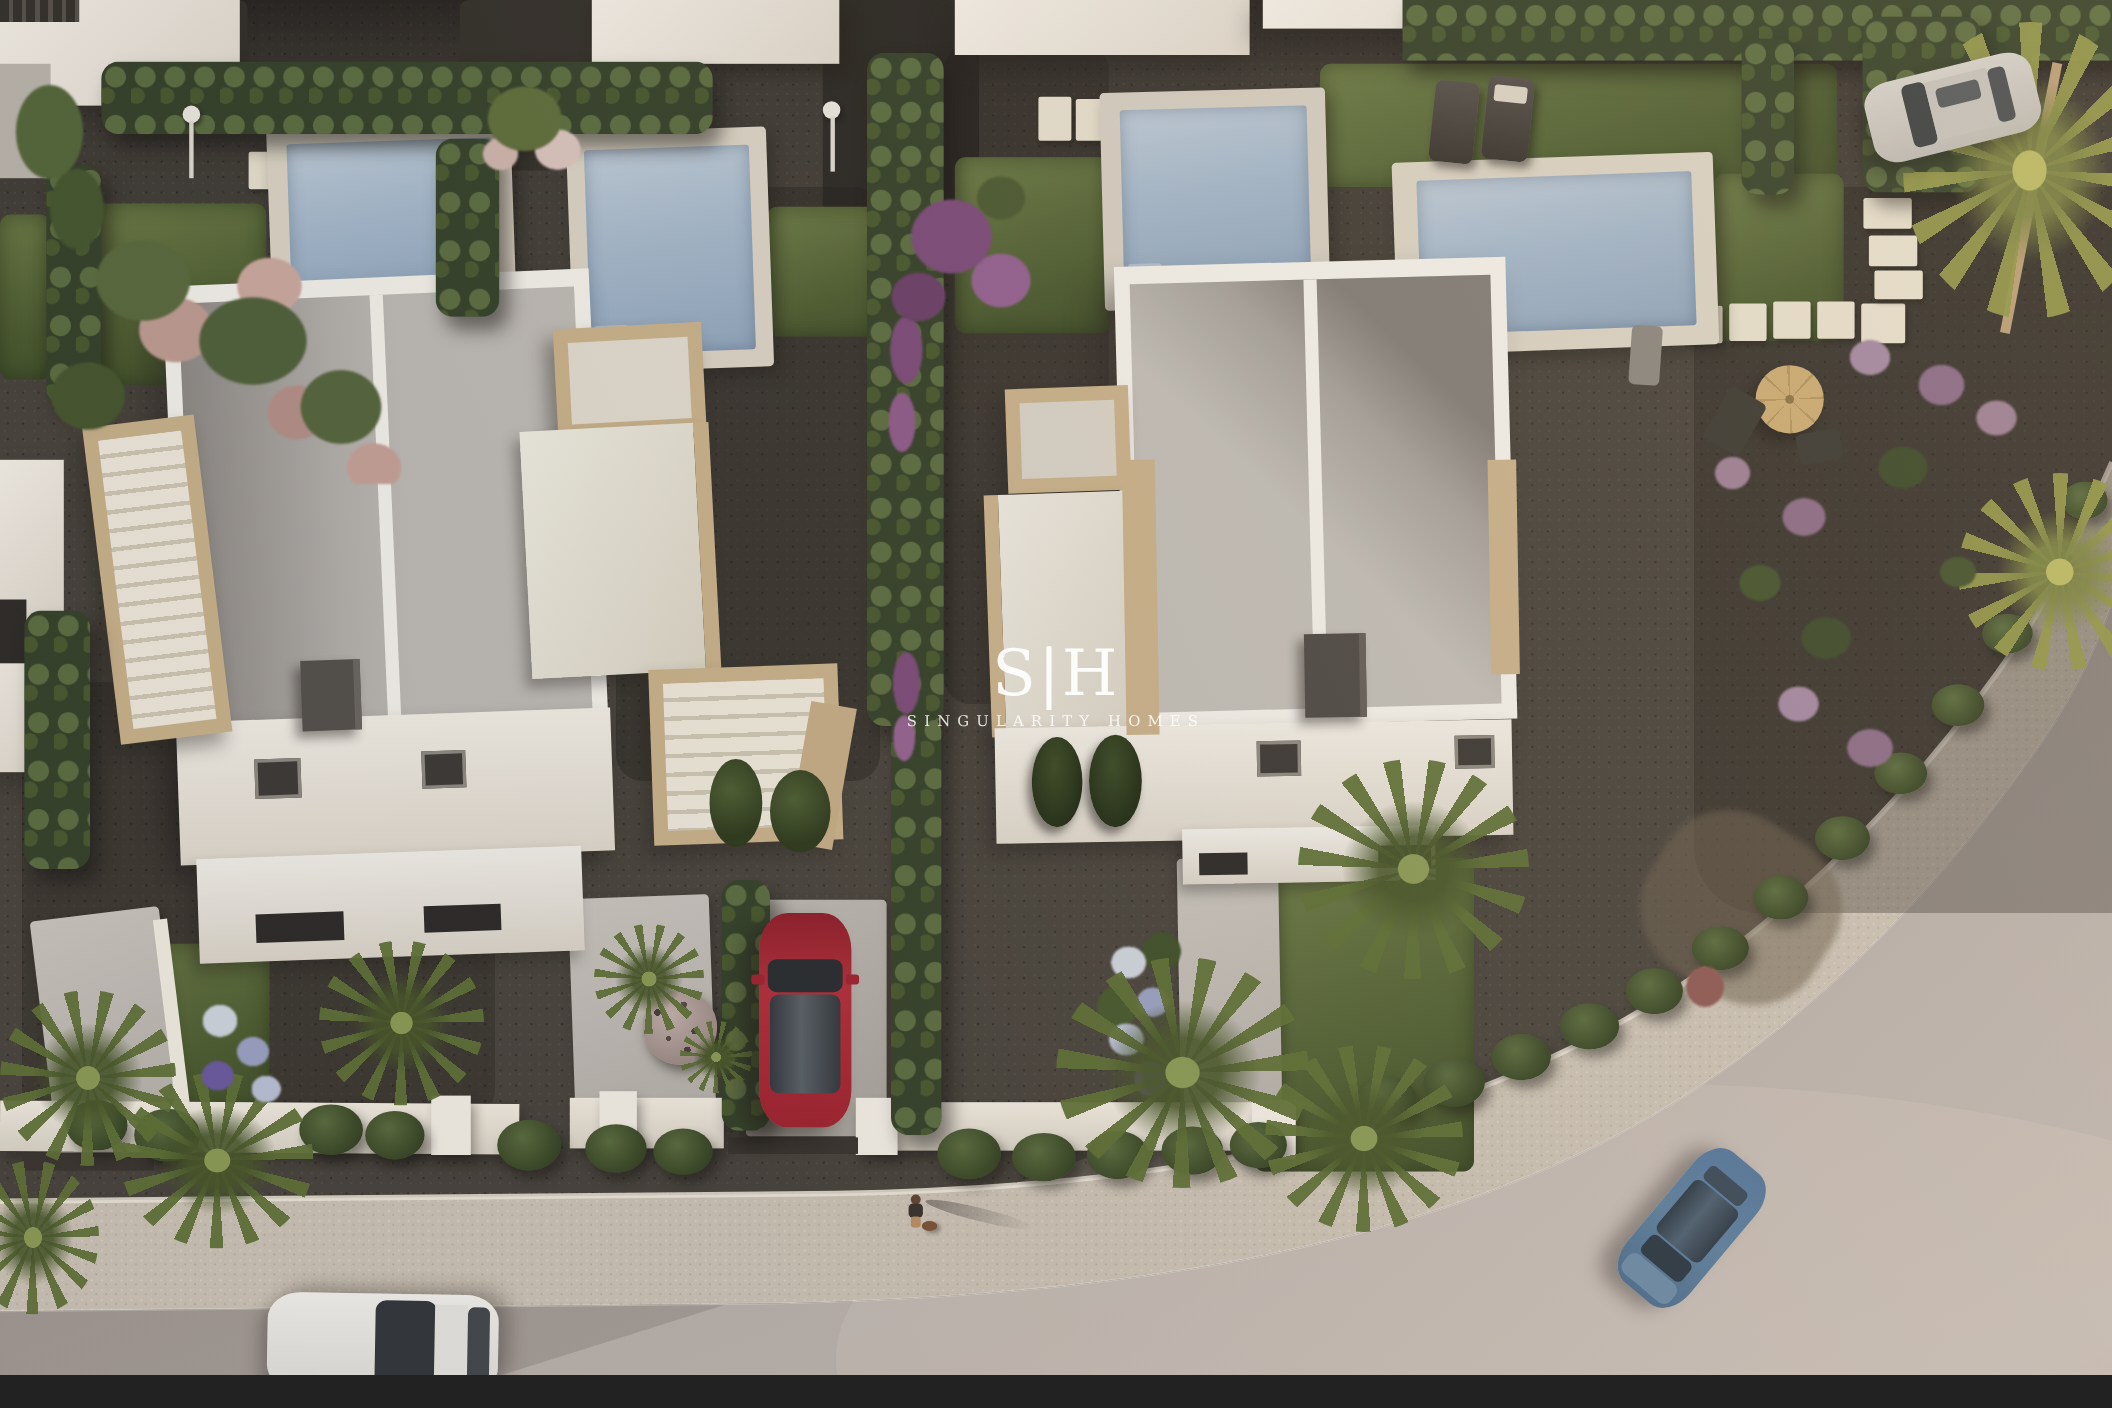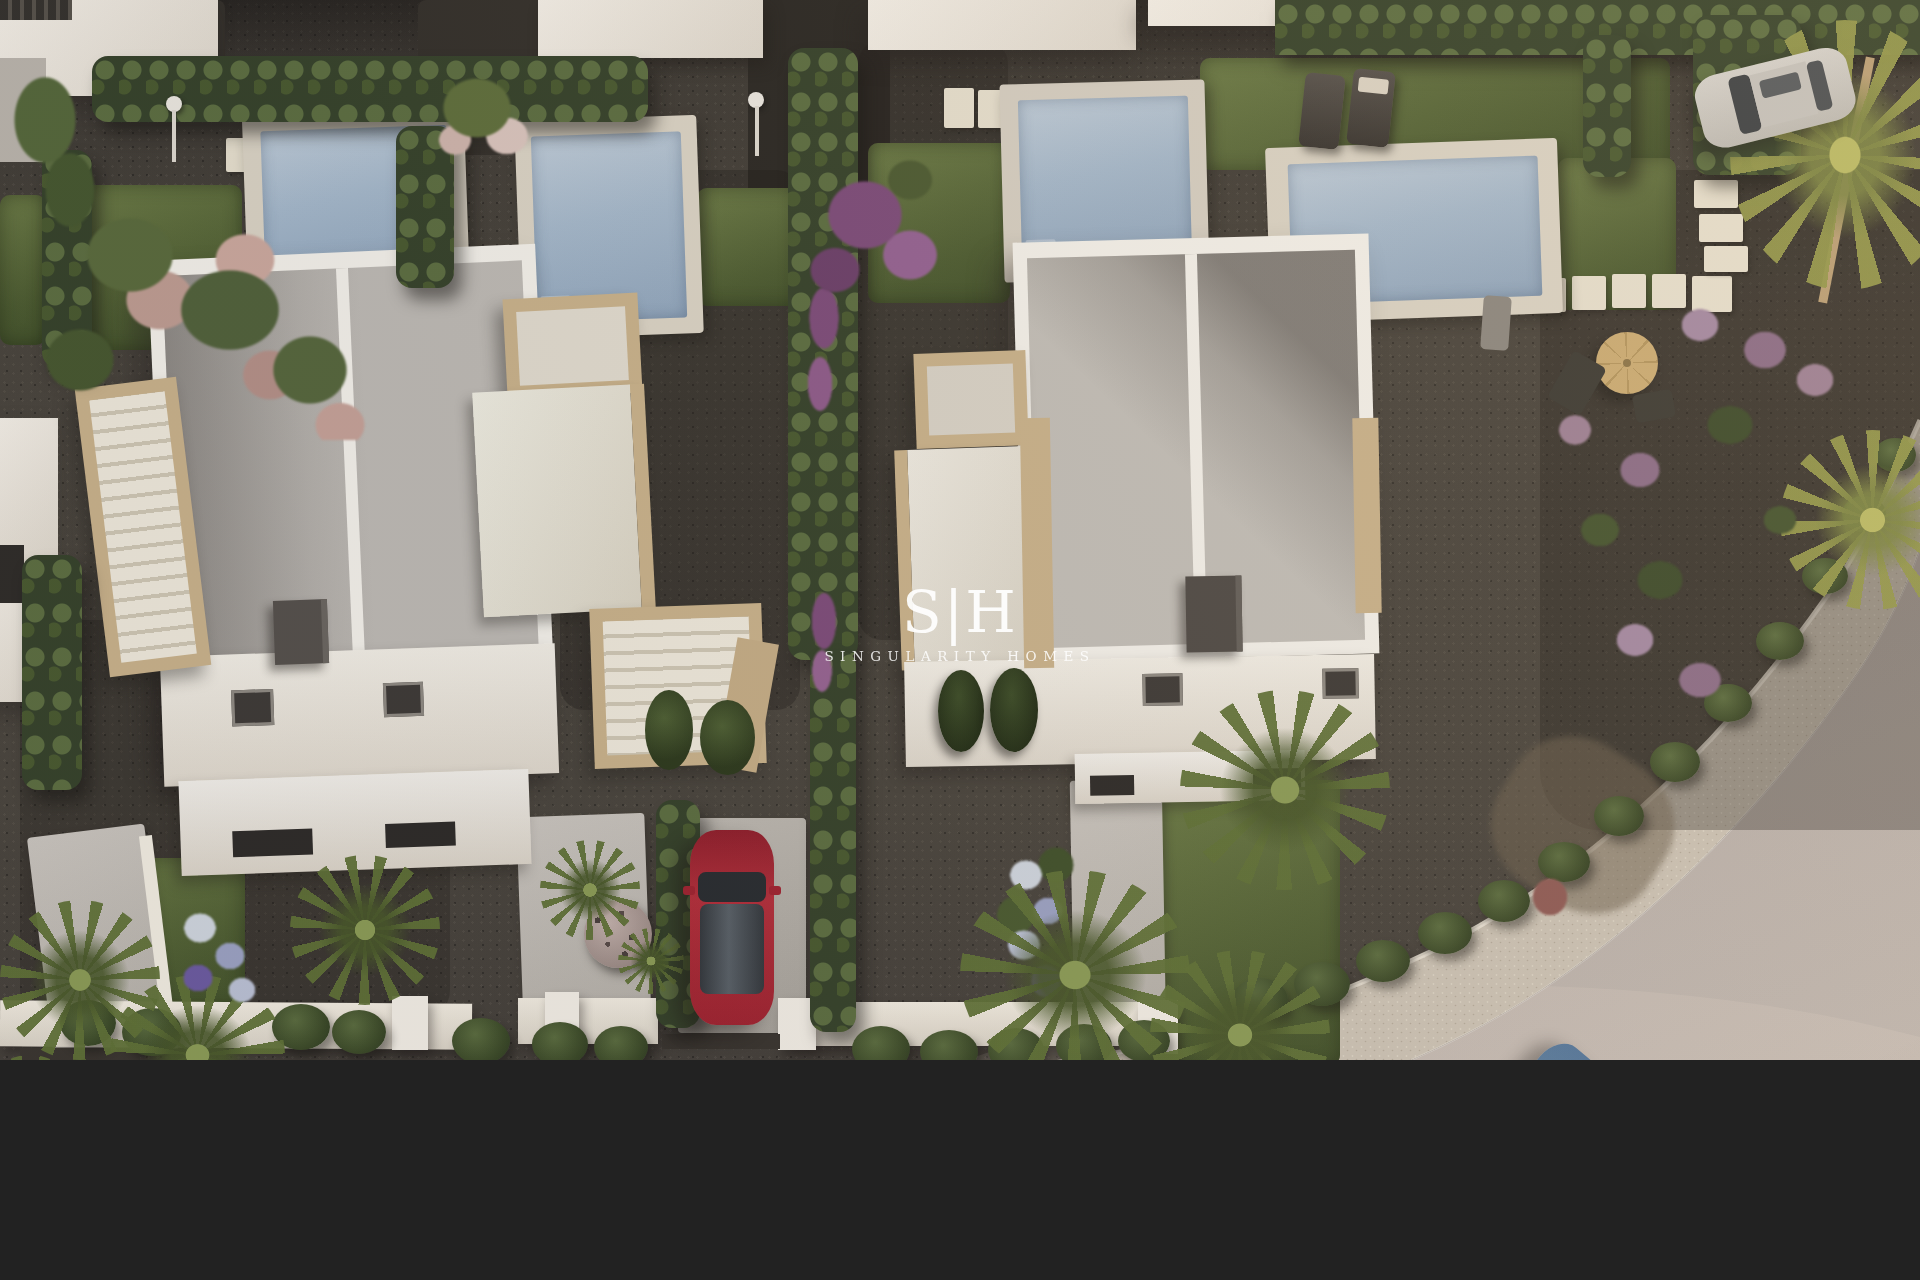--- a/index.html
+++ b/index.html
@@ -1,16 +1,16 @@
 <!DOCTYPE html>
 <html><head>
 <meta charset="utf-8">
 <style>
   html,body{margin:0;padding:0;background:#222;font-family:"Liberation Sans",sans-serif;}
-  #stage{position:relative;width:1920px;height:1060px;overflow:hidden;
+  #stage{position:relative;width:1920px;height:1250px;overflow:hidden;
     background-color:#474239;
     background-image:
       radial-gradient(rgba(224,214,192,.06) 1px, transparent 1.4px),
       radial-gradient(rgba(0,0,0,.28) 1px, transparent 1.4px),
       linear-gradient(180deg,#3b3731,#49443c 30%,#4a453d 75%,#45403a);
     background-size:9px 9px,14px 14px,100% 100%;}
   .a{position:absolute;}
   .r{border-radius:50%;}
   svg.roadsvg{position:absolute;left:0;top:0;z-index:2;}
   .grass{background:linear-gradient(160deg,#6b7a45,#4c5b30 70%,#42512a);border-radius:10px;box-shadow:inset 0 0 18px rgba(25,30,14,.45);z-index:3;}

